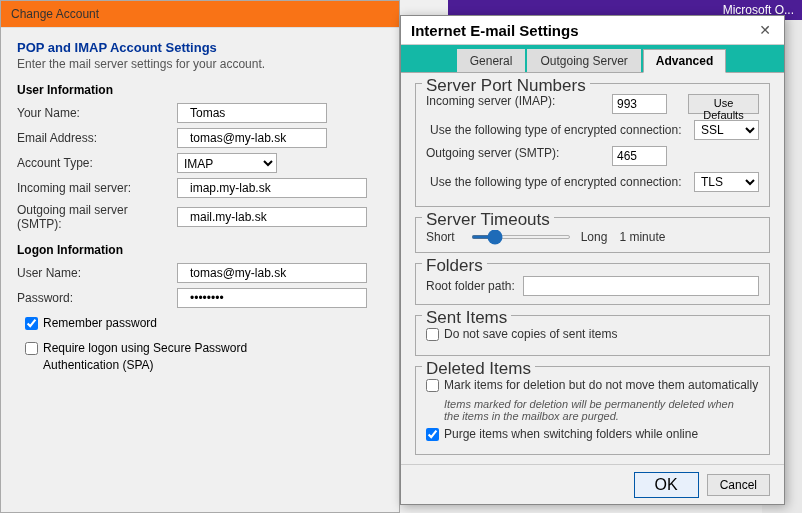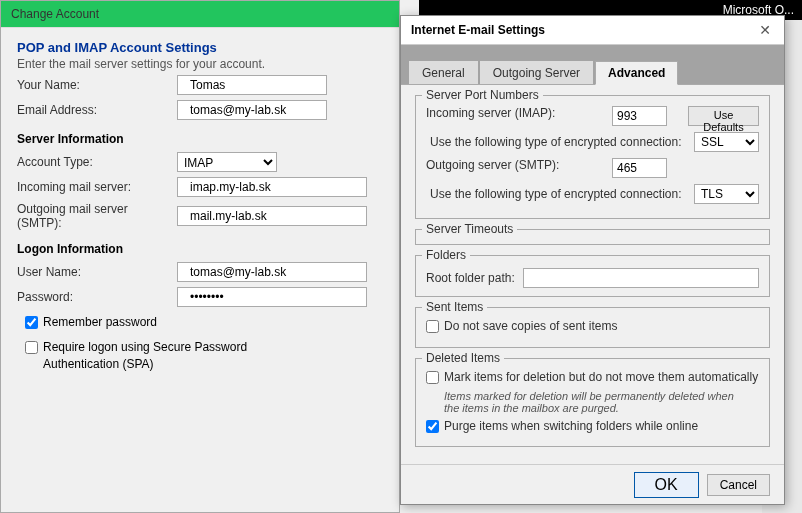--- a/index.html
+++ b/index.html
@@ -8,21 +8,21 @@
     
     .bg-window {
       position: absolute;
       top: 0; left: 0;
       width: 400px;
       height: 513px;
       background: #f0f0f0;
       border: 1px solid #aaa;
     }
     .bg-window-titlebar {
-      background: #22c55e;
+      background: #f97316;
       padding: 6px 10px;
       font-size: 12px;
       color: #333;
       border-bottom: 1px solid #ddd;
     }
     .bg-window-body {
       padding: 12px 16px;
     }
     .bg-window-header {
       font-weight: bold;
@@ -72,23 +72,23 @@
       align-items: center;
       margin-top: 8px;
       padding-left: 8px;
     }
     .checkbox-row input[type=checkbox] { margin-right: 5px; }
 
     
     .ms-strip {
       position: absolute;
       top: 0; right: 0;
-      width: 383px;
-      height: 20px;
-      background: #000000;
+      width: 354px;
+      height: 20px;
+      background: #4c1d95;
       color: #fff;
       font-size: 11px;
       display: flex;
       align-items: center;
       justify-content: flex-end;
       padding-right: 8px;
     }
 
     
     .dialog {
@@ -103,38 +103,39 @@
     }
     .dialog-titlebar {
       background: #fff;
       padding: 5px 10px;
       display: flex;
       align-items: center;
       justify-content: space-between;
       border-bottom: 1px solid #ccc;
     }
     .dialog-title {
-      font-size: 12px;
+      font-size: 15px;
       font-weight: bold;
       color: #000;
     }
     .dialog-close {
       width: 18px; height: 18px;
       background: none;
       border: none;
       cursor: pointer;
       font-size: 14px;
       color: #555;
       display: flex; align-items: center; justify-content: center;
     }
     .dialog-tabs {
       display: flex;
-      background: #a3a3a3;
+      background: #14b8a6;
       border-bottom: 1px solid #aaa;
-      padding: 16px 8px 0;
+      padding: 4px 8px 0;
+      justify-content: center;
     }
     .tab {
       padding: 4px 12px;
       border: 1px solid transparent;
       border-bottom: none;
       cursor: pointer;
       margin-right: 2px;
       background: #ddd;
       color: #333;
       font-size: 12px;
@@ -161,21 +162,21 @@
       margin-bottom: 10px;
       padding: 6px 10px 8px;
       position: relative;
     }
     .groupbox-title {
       position: absolute;
       top: -8px;
       left: 6px;
       background: #f0f0f0;
       padding: 0 4px;
-      font-size: 12px;
+      font-size: 17px;
       color: #333;
     }
     .groupbox-content {
       margin-top: 4px;
     }
     .dlg-form-row {
       display: flex;
       align-items: flex-start;
       margin-bottom: 6px;
     }
@@ -304,30 +305,30 @@
 <body>
 
 <div class="bg-window">
   <div class="bg-window-titlebar">
     <span>Change Account</span>
   </div>
   <div class="bg-window-body">
     <div class="bg-window-header">POP and IMAP Account Settings</div>
     <div class="bg-window-subheader">Enter the mail server settings for your account.</div>
 
+    <div class="section-label">User Information</div>
     <div class="form-row">
       <span class="form-label">Your Name:</span>
       <input class="form-input" type="text" value="Tomas" style="">
     </div>
     <div class="form-row">
       <span class="form-label">Email Address:</span>
       <input class="form-input" type="text" value="tomas@my-lab.sk" style="">
     </div>
 
-    <div class="section-label">Server Information</div>
     <div class="form-row">
       <span class="form-label">Account Type:</span>
       <select class="form-select">
         <option>IMAP</option>
         <option>POP3</option>
       </select>
     </div>
     <div class="form-row">
       <span class="form-label">Incoming mail server:</span>
       <input class="form-input form-input-wide" type="text" value="imap.my-lab.sk" style="">
@@ -406,20 +407,26 @@
             <option>SSL</option>
             <option selected="">TLS</option>
             <option>Auto</option>
           </select>
         </div>
       </div>
     </div>
 
     <div class="groupbox">
       <span class="groupbox-title">Server Timeouts</span>
+      <div class="timeout-row">
+        <span class="dlg-label">Short</span>
+        <input type="range" min="0" max="100" value="20" style="accent-color: rgb(30, 107, 184);">
+        <span class="dlg-label">Long</span>
+        <span class="dlg-label">1 minute</span>
+      </div>
     </div>
 
     <div class="groupbox">
       <span class="groupbox-title">Folders</span>
       <div class="path-row">
         <span class="dlg-label" style="margin-right:8px;text-align:center;">Root folder path:</span>
         <input class="path-input" type="text" value="" style="flex: 1 1 0%;">
       </div>
     </div>
 

